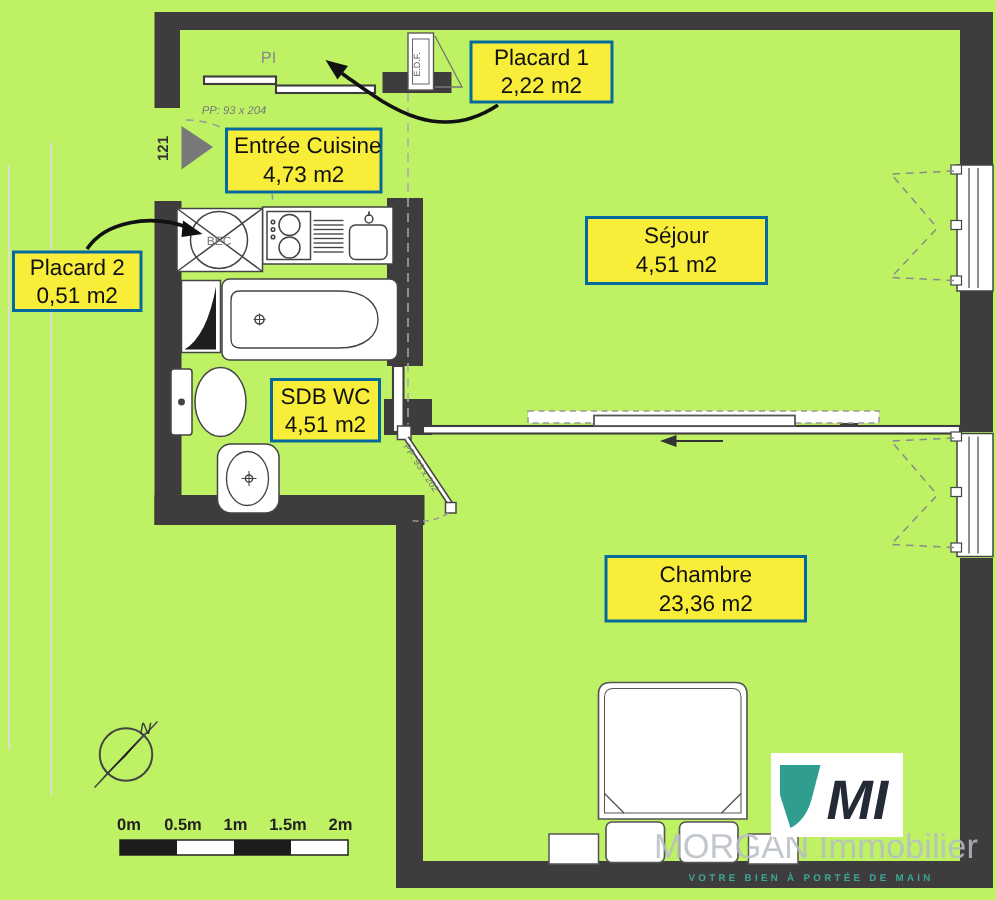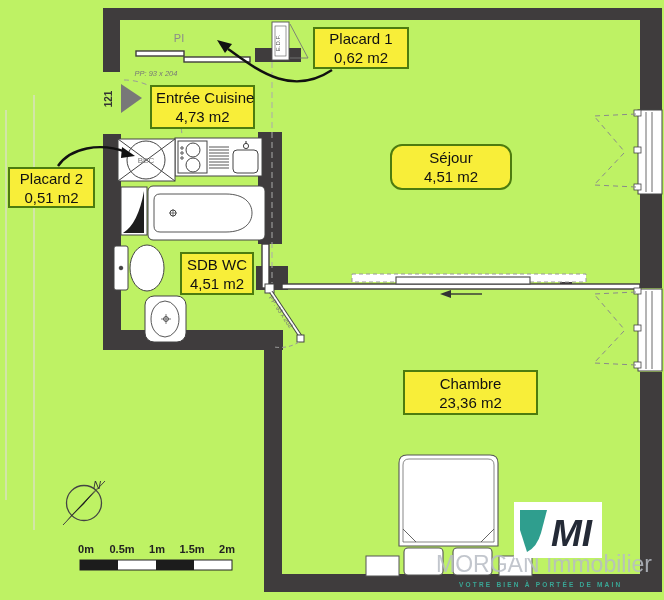--- a/index.html
+++ b/index.html
@@ -6,31 +6,31 @@
   #canvas{
     position:relative;width:664px;height:600px;overflow:hidden;
     background:#bef264;
     font-family:"Liberation Sans",sans-serif;
     padding-left:44px;
   }
   #plan-svg{position:absolute;left:0;top:0;}
   svg text{font-family:"Liberation Sans",sans-serif;}
   .room-label{
     position:absolute;box-sizing:border-box;
-    background:#f8ee39;border:2px solid #4d7c0f;
+    background:#f8ee39;border:2px solid #0369a1;
     color:#111;text-align:center;
     font-size:15px;line-height:19px;
     padding:1px 4px;
     display:flex;flex-direction:column;justify-content:center;
   }
   .room-label span{display:block;white-space:nowrap;}
   #label-placard1{left:313px;top:27px;width:96px;height:42px;}
   #label-entree  {left:150px;top:85px;width:105px;height:44px;}
   #label-placard2{left:8px;top:167px;width:87px;height:41px;}
-  #label-sejour  {left:390px;top:144px;width:122px;height:46px;border-radius:12px;}
+  #label-sejour  {left:390px;top:144px;width:122px;height:46px;}
   #label-sdbwc   {left:180px;top:252px;width:74px;height:43px;}
   #label-chambre {left:375px;top:370px;width:135px;height:45px;margin-left:28px;}
 </style>
 </head>
 <body>
 
 <div id="canvas">
 
 <svg id="plan-svg" width="664" height="600" viewBox="0 0 664 600">
 
@@ -213,21 +213,21 @@
     <text x="436" y="572" font-size="23" fill="#b7bcc4" fill-opacity="0.85">MORGAN Immobilier</text>
     <rect x="514" y="502" width="88" height="56" fill="#ffffff"></rect>
     <path d="M520,510 L547,510 L541,533 Q537,547 527,552 L520,530 Z" fill="#2f9e8e"></path>
     <text x="551" y="546" font-size="37" font-style="italic" font-weight="bold" fill="#242a36">MI</text>
     <text x="459" y="587" font-size="6.5" font-weight="bold" fill="#3aa695" letter-spacing="2.2">VOTRE BIEN À PORTÉE DE MAIN</text>
   </g>
 </svg>
 
   <div class="room-label" id="label-placard1">
     <span>Placard 1</span>
-    <span>0,62 m2</span>
+    <span>2,22 m2</span>
   </div>
   <div class="room-label" id="label-entree">
     <span>Entrée Cuisine</span>
     <span>4,73 m2</span>
   </div>
   <div class="room-label" id="label-placard2">
     <span>Placard 2</span>
     <span>0,51 m2</span>
   </div>
   <div class="room-label" id="label-sejour">

